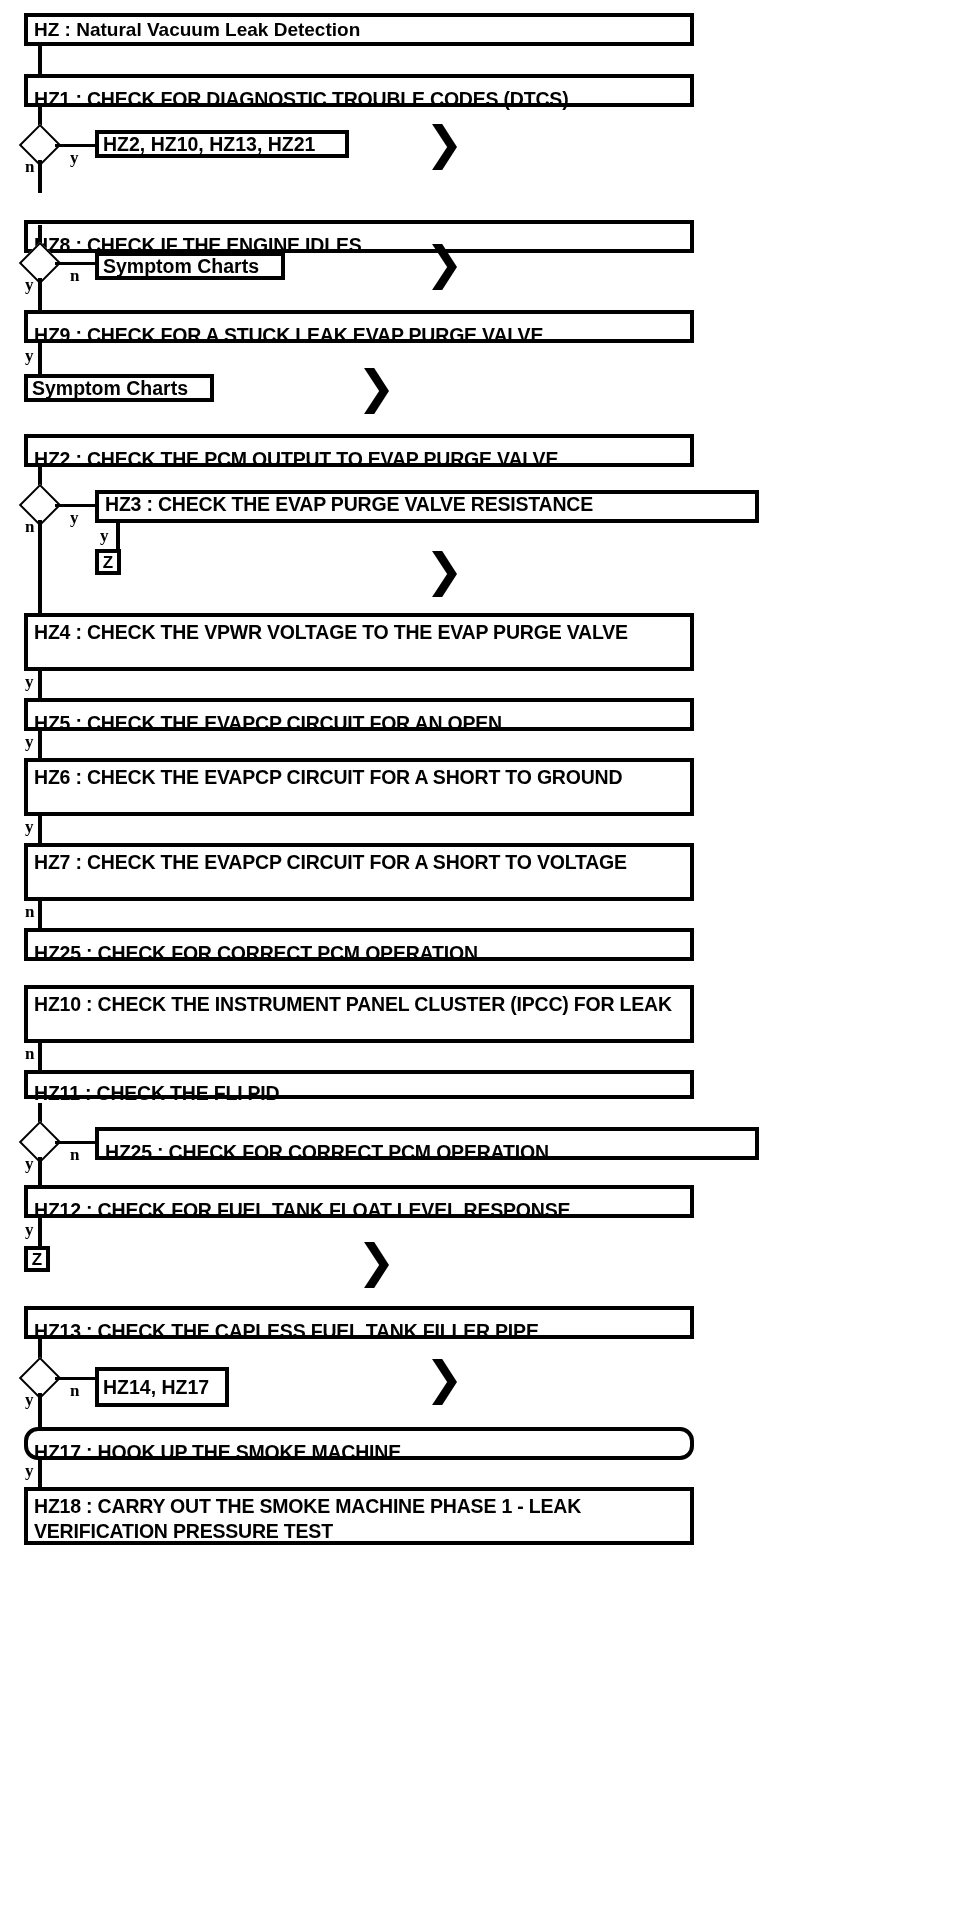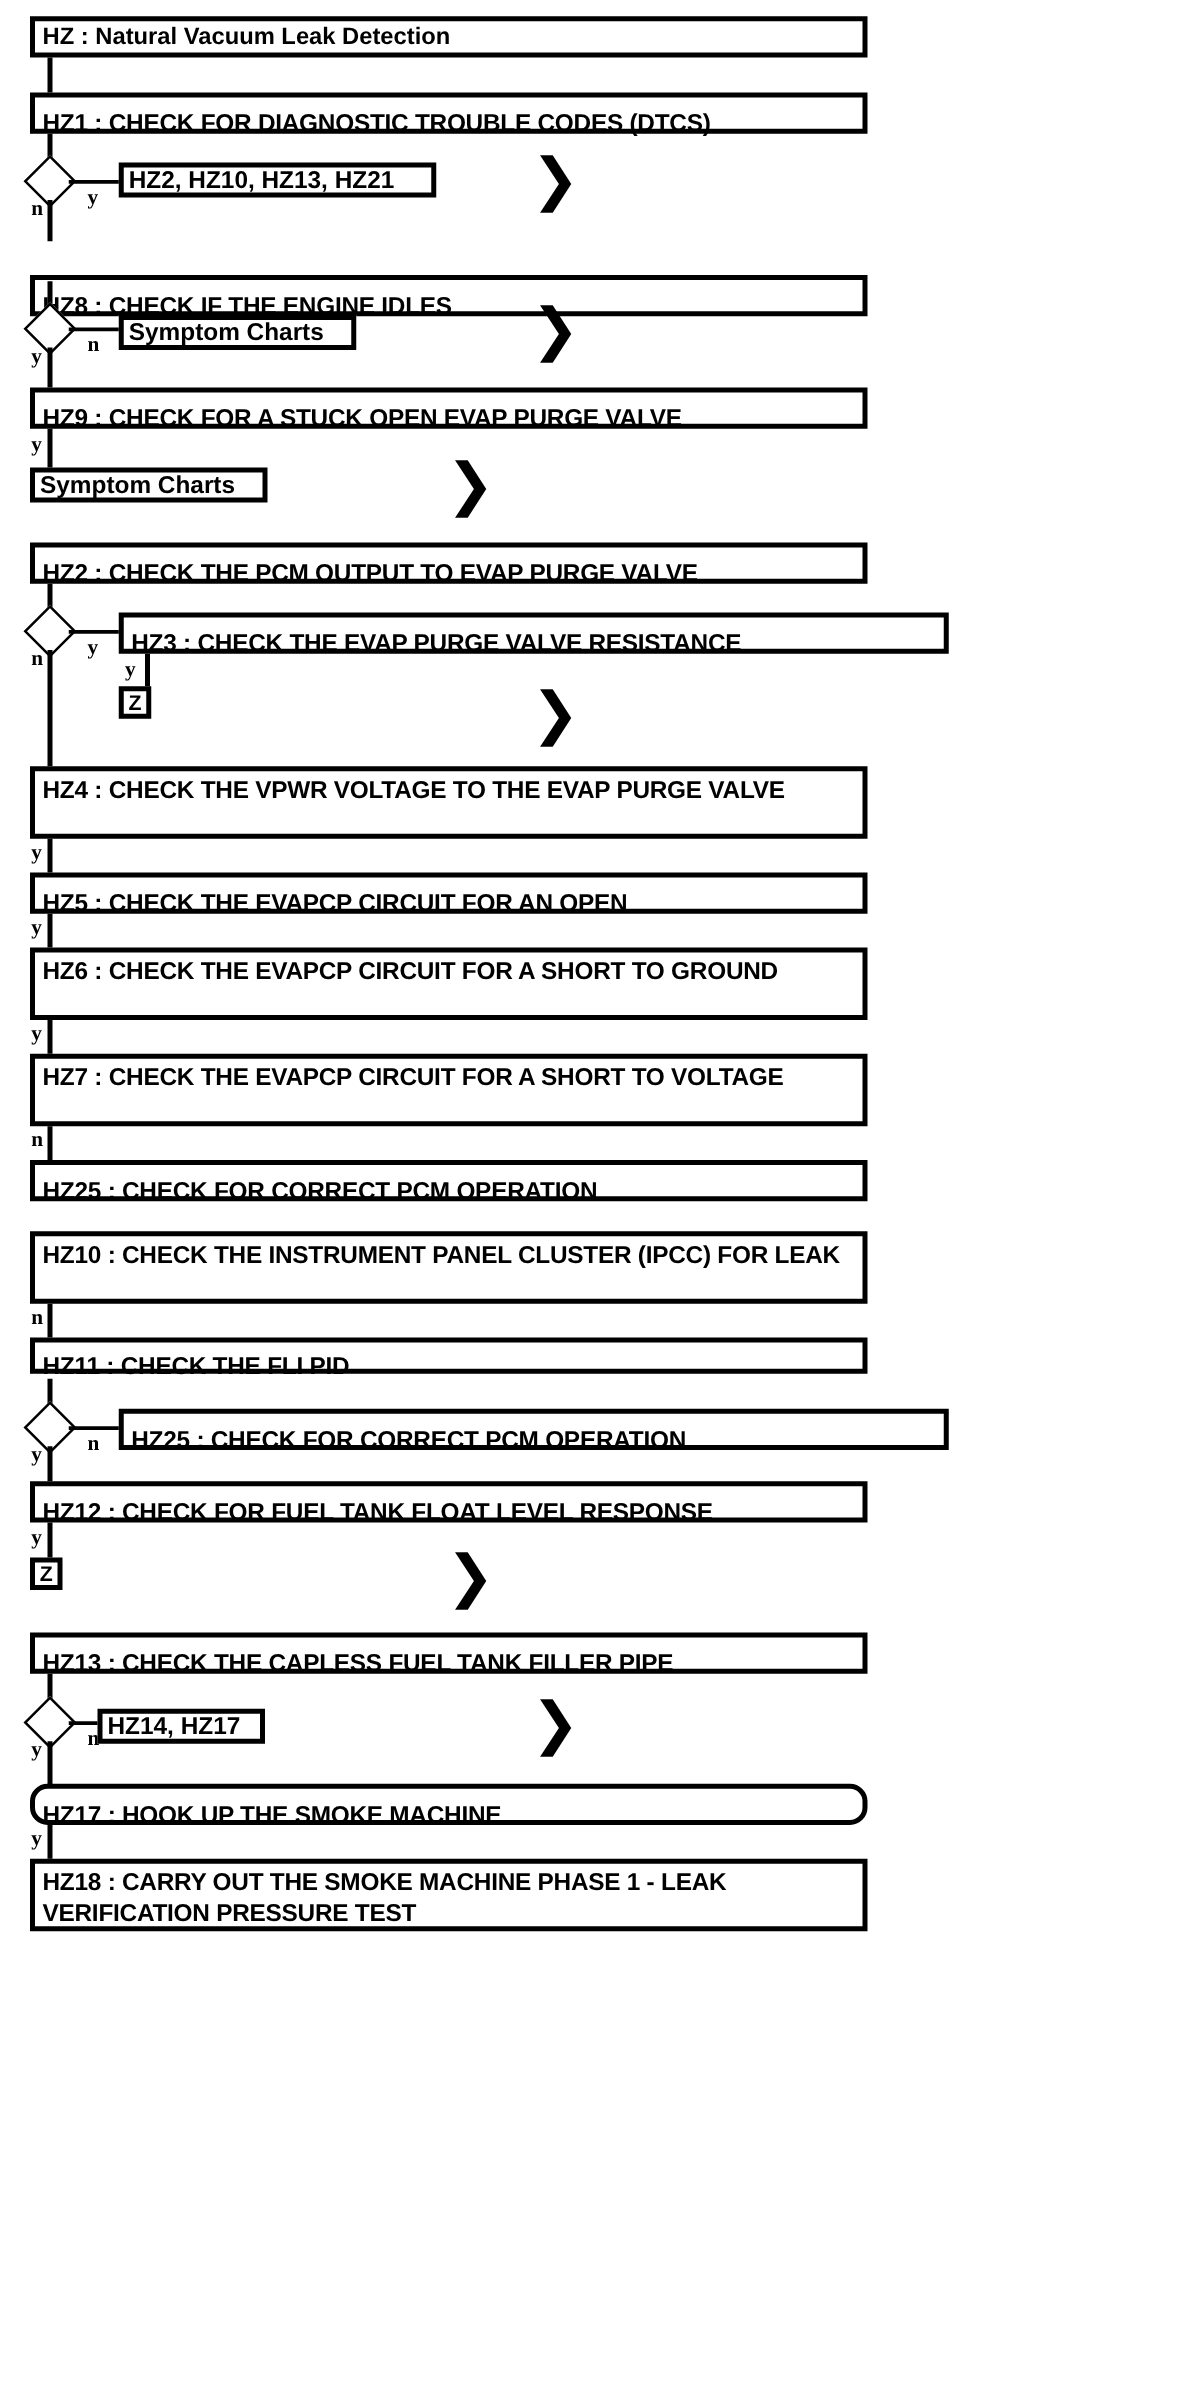--- a/index.html
+++ b/index.html
@@ -163,41 +163,41 @@
   <div class="blabel" style="left:70px; top:267px;">n</div>
   <div class="blabel" style="left:25px; top:276px;">y</div>
   <div class="reflabel" style="left:95px; top:252px; width:190px; height:28px;">
     <span>Symptom Charts</span>
   </div>
   <div class="chev" style="left:425px; top:241px;">❯</div>
 
   <div class="vline" style="left:38px; top:278px; height:33px;"></div>
 
   <div class="box" style="left:24px; top:310px; width:670px; height:33px;">
-    <span>HZ9 : CHECK FOR A STUCK OPEN EVAP PURGE VALVE</span>
+    <span>HZ9 : CHECK FOR A STUCK LEAK EVAP PURGE VALVE</span>
   </div>
   <div class="vline" style="left:38px; top:343px; height:35px;"></div>
   <div class="blabel" style="left:25px; top:347px;">y</div>
 
   <div class="reflabel" style="left:24px; top:374px; width:190px; height:28px;">
     <span>Symptom Charts</span>
   </div>
   <div class="chev" style="left:357px; top:365px;">❯</div>
 
   <div class="box" style="left:24px; top:434px; width:670px; height:33px;">
     <span>HZ2 : CHECK THE PCM OUTPUT TO EVAP PURGE VALVE</span>
   </div>
   <div class="vline" style="left:38px; top:467px; height:24px;"></div>
 
   <div class="diamond" style="left:25px; top:490px;"></div>
   <div class="hline" style="left:55px; top:504px; width:42px;"></div>
   <div class="blabel" style="left:70px; top:509px;">y</div>
   <div class="blabel" style="left:25px; top:518px;">n</div>
 
-  <div class="box" style="left:95px; top:490px; width:664px; height:33px;">
+  <div class="box" style="left:95px; top:490px; width:664px; height:33px;align-items:flex-end;">
     <span>HZ3 : CHECK THE EVAP PURGE VALVE RESISTANCE</span>
   </div>
 
   <div class="vline" style="left:116px; top:523px; height:28px;"></div>
   <div class="blabel" style="left:100px; top:527px;">y</div>
   <div class="zbox" style="left:95px; top:549px; width:26px; height:26px;">
     <span>Z</span>
   </div>
   <div class="chev" style="left:425px; top:548px;">❯</div>
 
@@ -264,21 +264,21 @@
 
   <div class="box" style="left:24px; top:1306px; width:670px; height:33px;">
     <span>HZ13 : CHECK THE CAPLESS FUEL TANK FILLER PIPE</span>
   </div>
   <div class="vline" style="left:38px; top:1339px; height:24px;"></div>
 
   <div class="diamond" style="left:25px; top:1363px;"></div>
   <div class="hline" style="left:55px; top:1377px; width:42px;"></div>
   <div class="blabel" style="left:70px; top:1382px;">n</div>
   <div class="blabel" style="left:25px; top:1391px;">y</div>
-  <div class="reflabel" style="left:78px; top:1367px; width:134px; height:28px;">
+  <div class="reflabel" style="left:95px; top:1367px; width:134px; height:40px;">
     <span>HZ14, HZ17</span>
   </div>
   <div class="chev" style="left:425px; top:1356px;">❯</div>
 
   <div class="vline" style="left:38px; top:1393px; height:35px;"></div>
 
   <div class="box" style="left:24px; top:1427px; width:670px; height:33px;border-radius:14px;">
     <span>HZ17 : HOOK UP THE SMOKE MACHINE</span>
   </div>
   <div class="vline" style="left:38px; top:1460px; height:28px;"></div>

